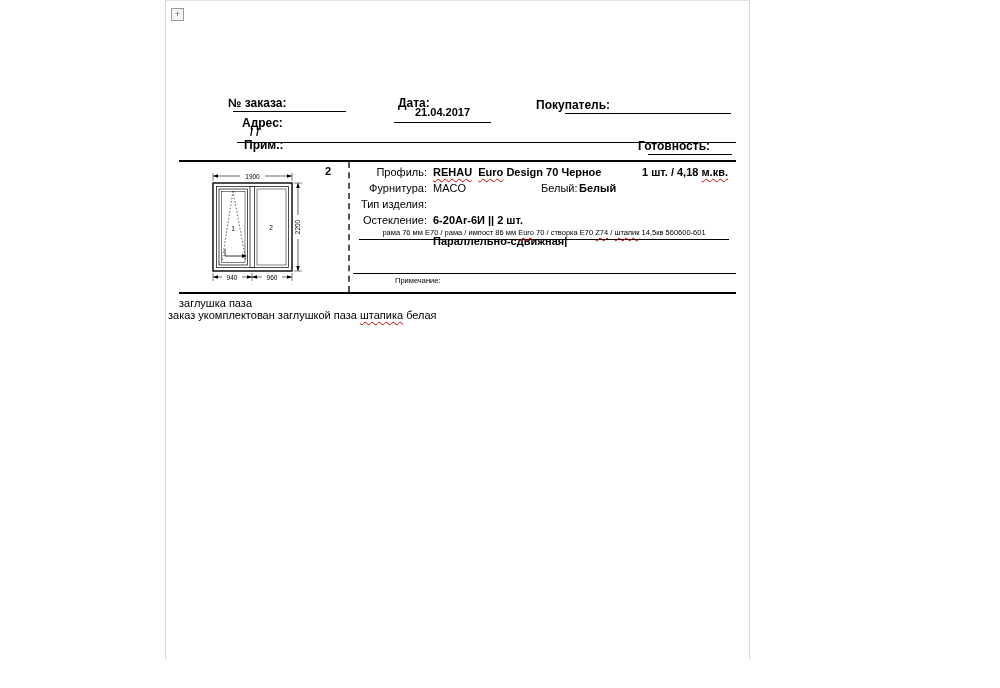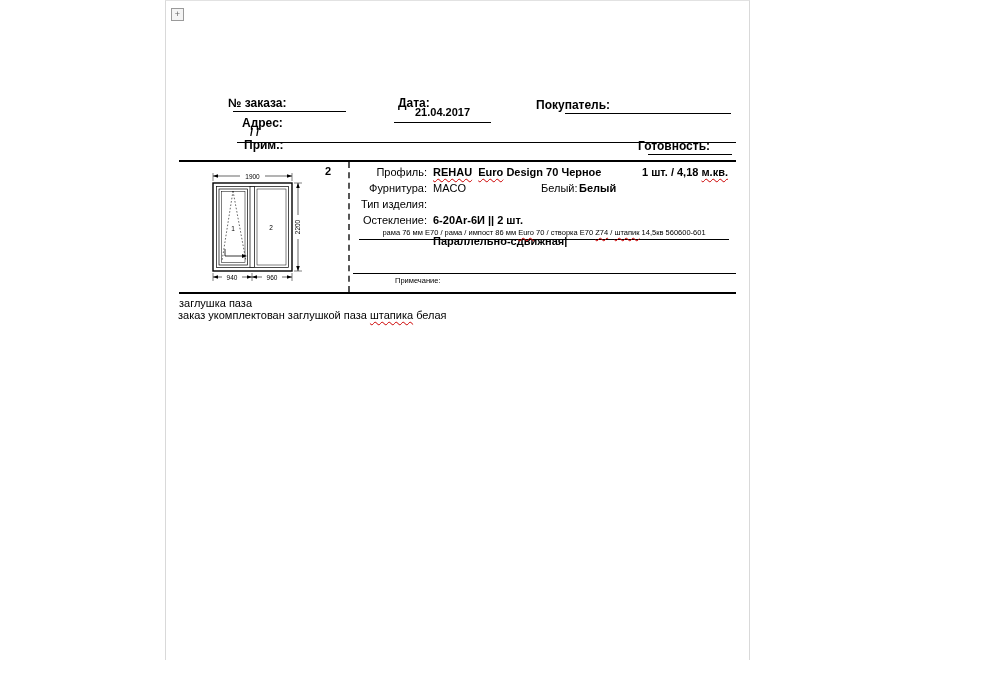--- a/index.html
+++ b/index.html
@@ -117,16 +117,16 @@
       <div class="abs tlabel" style="left:172px; top:52px; width:76px;">Остекление:</div>
       <div class="abs tvalue" style="left:254px; top:52px;">6-20Ar-6И || 2 шт.</div>
 
       <div class="abs spec" style="left:180px; top:66px; width:370px;"><span>рама 76 мм Е70 / рама / импост 86 мм </span><span class="sq">Euro</span><span> 70 / створка Е70 </span><span class="sq">Z74</span><span> / </span><span class="sq">штапик</span><span> 14,5кв 560600-601</span></div>
 
       <div class="abs remark-line" style="left:174px; top:111px; width:383px;"></div>
       <div class="abs remark" style="left:180px; top:114px;margin-left:36px;">Примечание:</div>
     </div>
 
     <div class="abs foot-title" style="left:13px; top:296px;">заглушка паза</div>
-    <div class="abs foot-text" style="left:12px; top:308px;"><span>заказ укомплектован заглушкой паза </span><span class="sq">штапика</span><span> белая</span></div>
+    <div class="abs foot-text" style="left:2px; top:308px;"><span>заказ укомплектован заглушкой паза </span><span class="sq">штапика</span><span> белая</span></div>
 
   </div>
 </div>
 
 </body></html>

